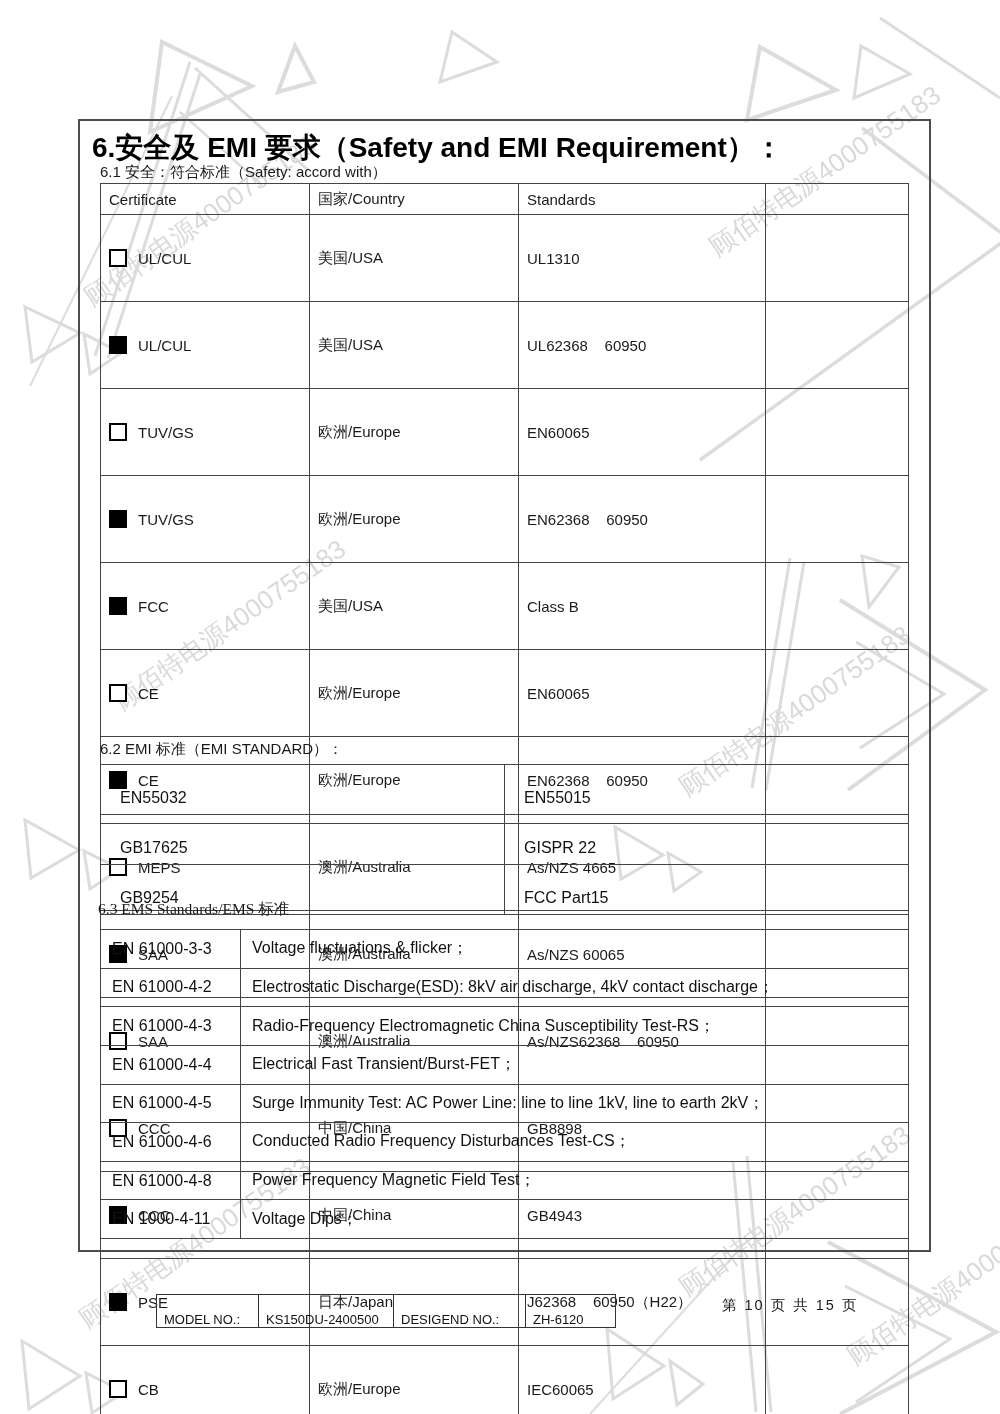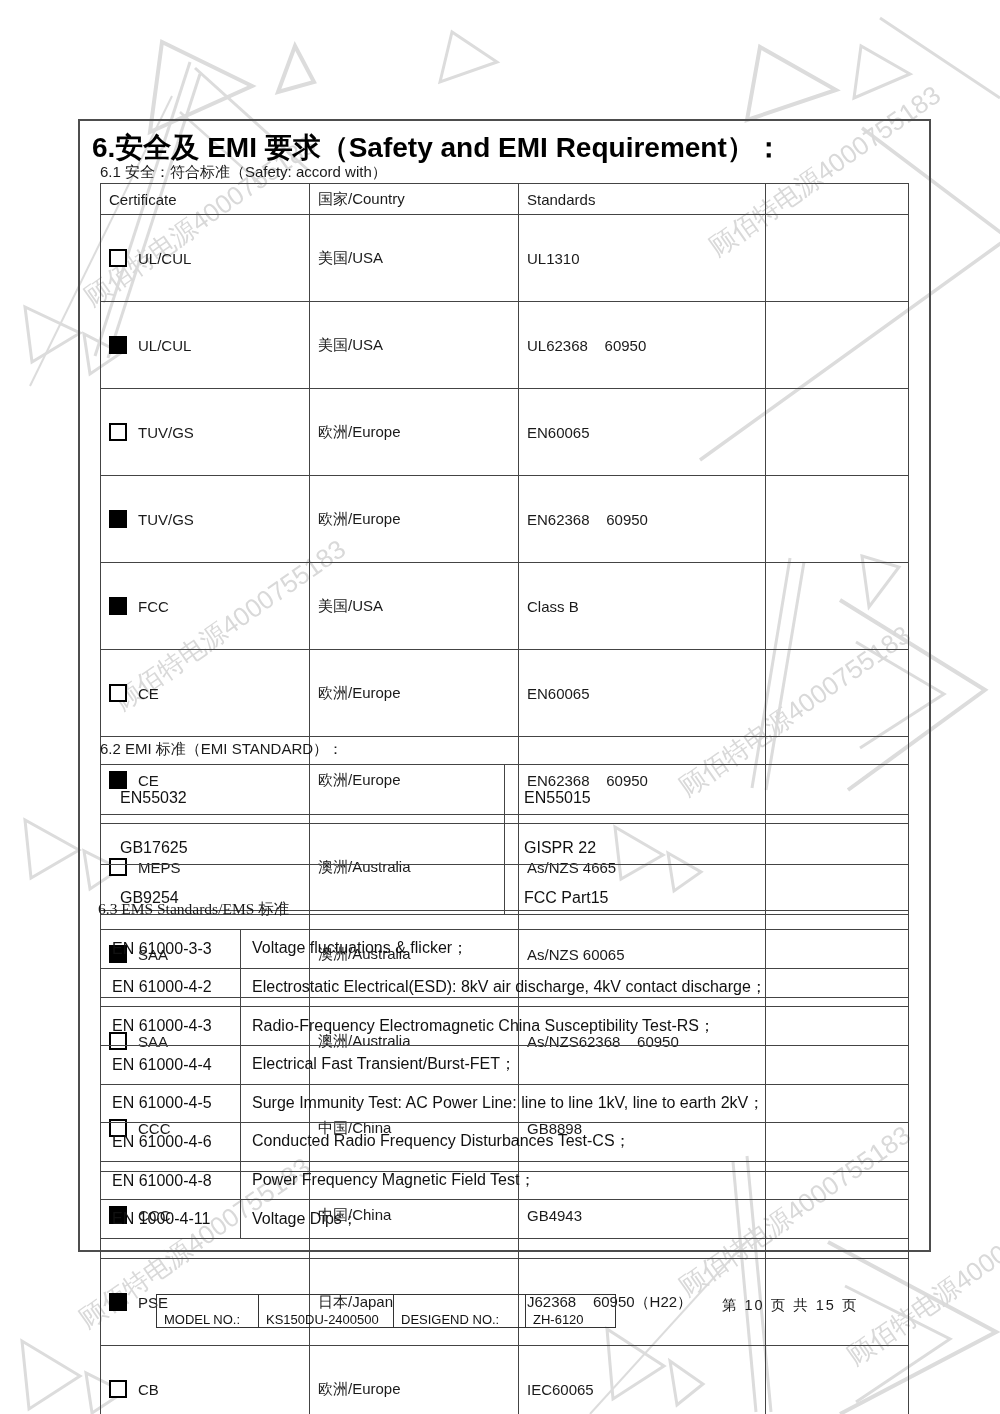--- a/index.html
+++ b/index.html
@@ -303,21 +303,21 @@
         <col style="width:140px">
         <col style="width:668px">
       </colgroup>
     <tbody id="ems-tbody">
         <tr>
     <td>EN 61000-3-3</td>
     <td>Voltage fluctuations &amp; flicker；</td>
   </tr>
         <tr>
     <td>EN 61000-4-2</td>
-    <td>Electrostatic Electrical(ESD): 8kV air discharge, 4kV contact discharge；</td>
+    <td>Electrostatic Discharge(ESD): 8kV air discharge, 4kV contact discharge；</td>
   </tr>
         <tr>
     <td>EN 61000-4-3</td>
     <td>Radio-Frequency Electromagnetic China Susceptibility Test-RS；</td>
   </tr>
         <tr>
     <td>EN 61000-4-4</td>
     <td>Electrical Fast Transient/Burst-FET；</td>
   </tr>
         <tr>

